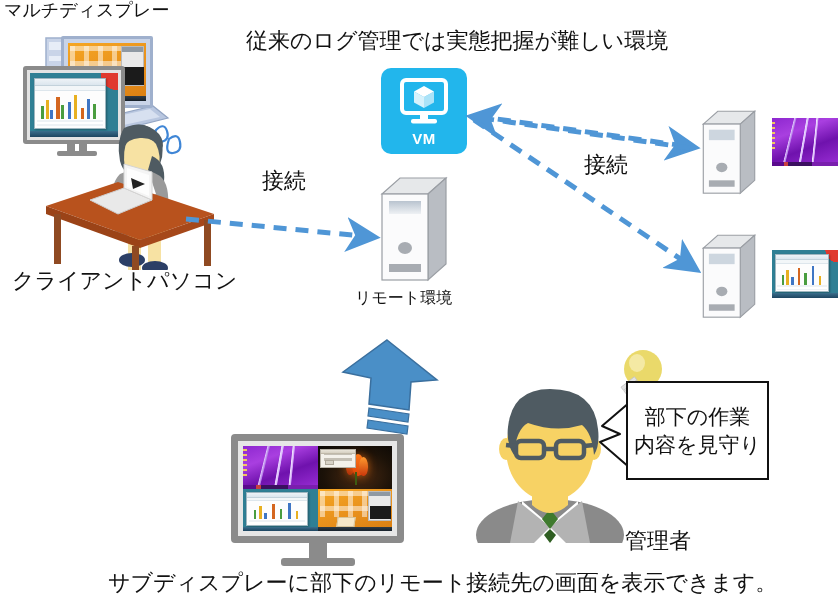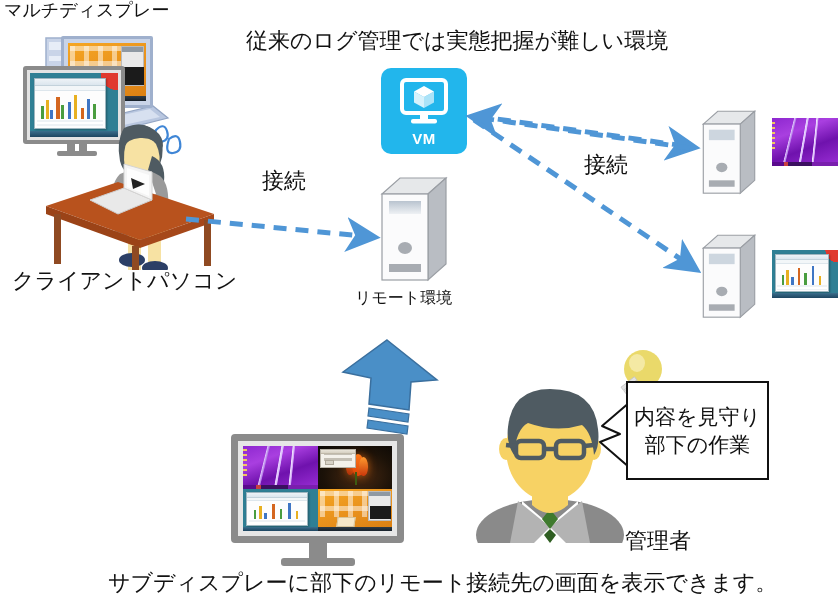--- a/index.html
+++ b/index.html
@@ -445,18 +445,18 @@
     </g>
   </svg>
 </div>
 
 <svg class="abs" style="left:598px;top:400px;" width="34" height="70">
   <polygon points="32,2 32,68 2,42 22,34 4,26" fill="#ffffff" stroke="#111111" stroke-width="2" stroke-linejoin="round"></polygon>
   <rect x="28" y="3" width="8" height="64" fill="#ffffff"></rect>
 </svg>
 <div id="speech-bubble">
   <div class="bt">
+    <div>部下の作業</div>
     <div>内容を見守り</div>
-    <div>部下の作業</div>
   </div>
 </div>
 
 <div class="lbl" id="caption-label">サブディスプレーに部下のリモート接続先の画面を表示できます。</div>
 
 </body></html>

